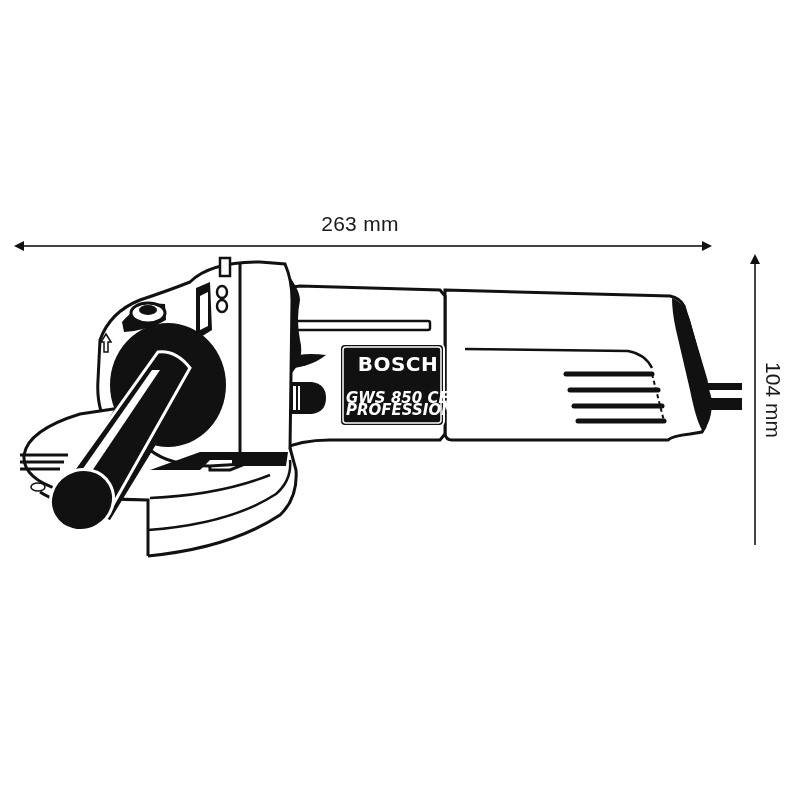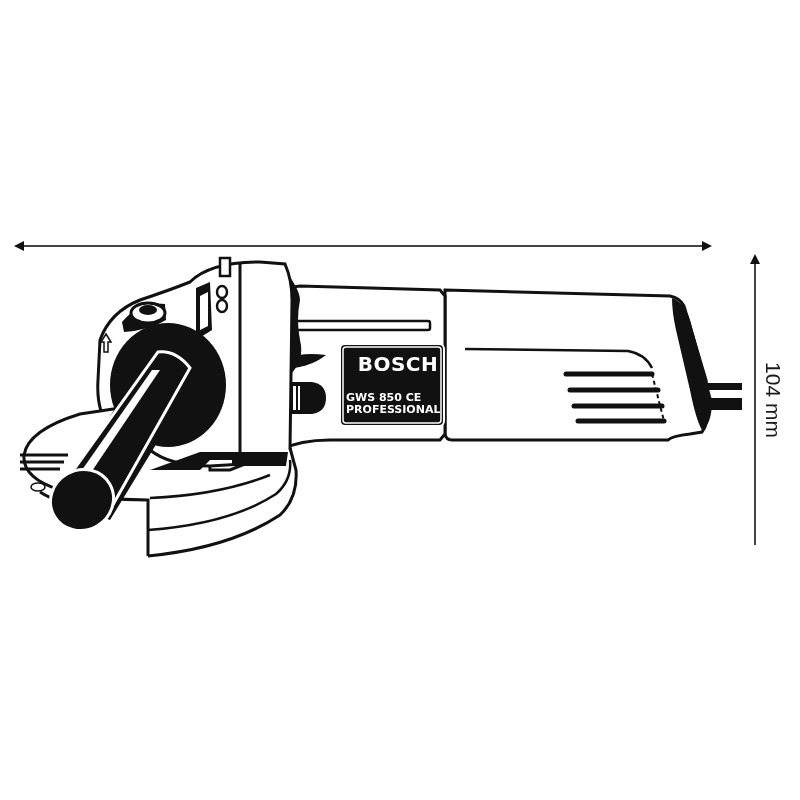--- a/index.html
+++ b/index.html
@@ -13,21 +13,21 @@
     position: absolute; left: 773px; top: 400px; width: 140px; height: 24px; text-align: center;
     font-size: 21px; color: #1a1a1a; transform-origin: 0 0; transform: rotate(90deg) translate(-70px, -12px);
     font-family: "Liberation Sans", sans-serif;
   }
   .badge-brand {
     position: absolute; left: 344px; top: 352px; width: 108px; text-align: center;
     font-family: "DejaVu Sans", sans-serif; font-weight: bold; font-size: 20px; color: #ffffff; letter-spacing: 0.5px;
   }
   .badge-model {
     position: absolute; left: 346px; top: 392px; font-family: "DejaVu Sans", sans-serif;
-    font-weight: bold; font-size: 11px; color: #ffffff; line-height: 12px;
+    font-weight: bold; font-style: italic; font-size: 15px; color: #ffffff; line-height: 12px;
   }
 </style>
 </head>
 <body>
 
 <div class="canvas">
   <svg width="800" height="800" viewBox="0 0 800 800" xmlns="http://www.w3.org/2000/svg">
 
     <g>
       <line x1="18" y1="246" x2="708" y2="246" stroke="#444" stroke-width="2"></line>
@@ -133,14 +133,15 @@
   <svg style="position:absolute;left:0;top:0" width="800" height="800">
     <rect x="340" y="344" width="104" height="82" rx="5" fill="#111" stroke="#fff" stroke-width="2"></rect>
     <rect x="343" y="347" width="98" height="76" rx="3" fill="none" stroke="#fff" stroke-width="1.5"></rect>
   </svg>
   <div class="badge-brand">BOSCH</div>
   <div class="badge-model">
     <div>GWS 850 CE</div>
     <div>PROFESSIONAL</div>
   </div>
 
+  <div class="dim-label-h">263 mm</div>
   <div class="dim-label-v">104 mm</div>
 </div>
 
 </body></html>

